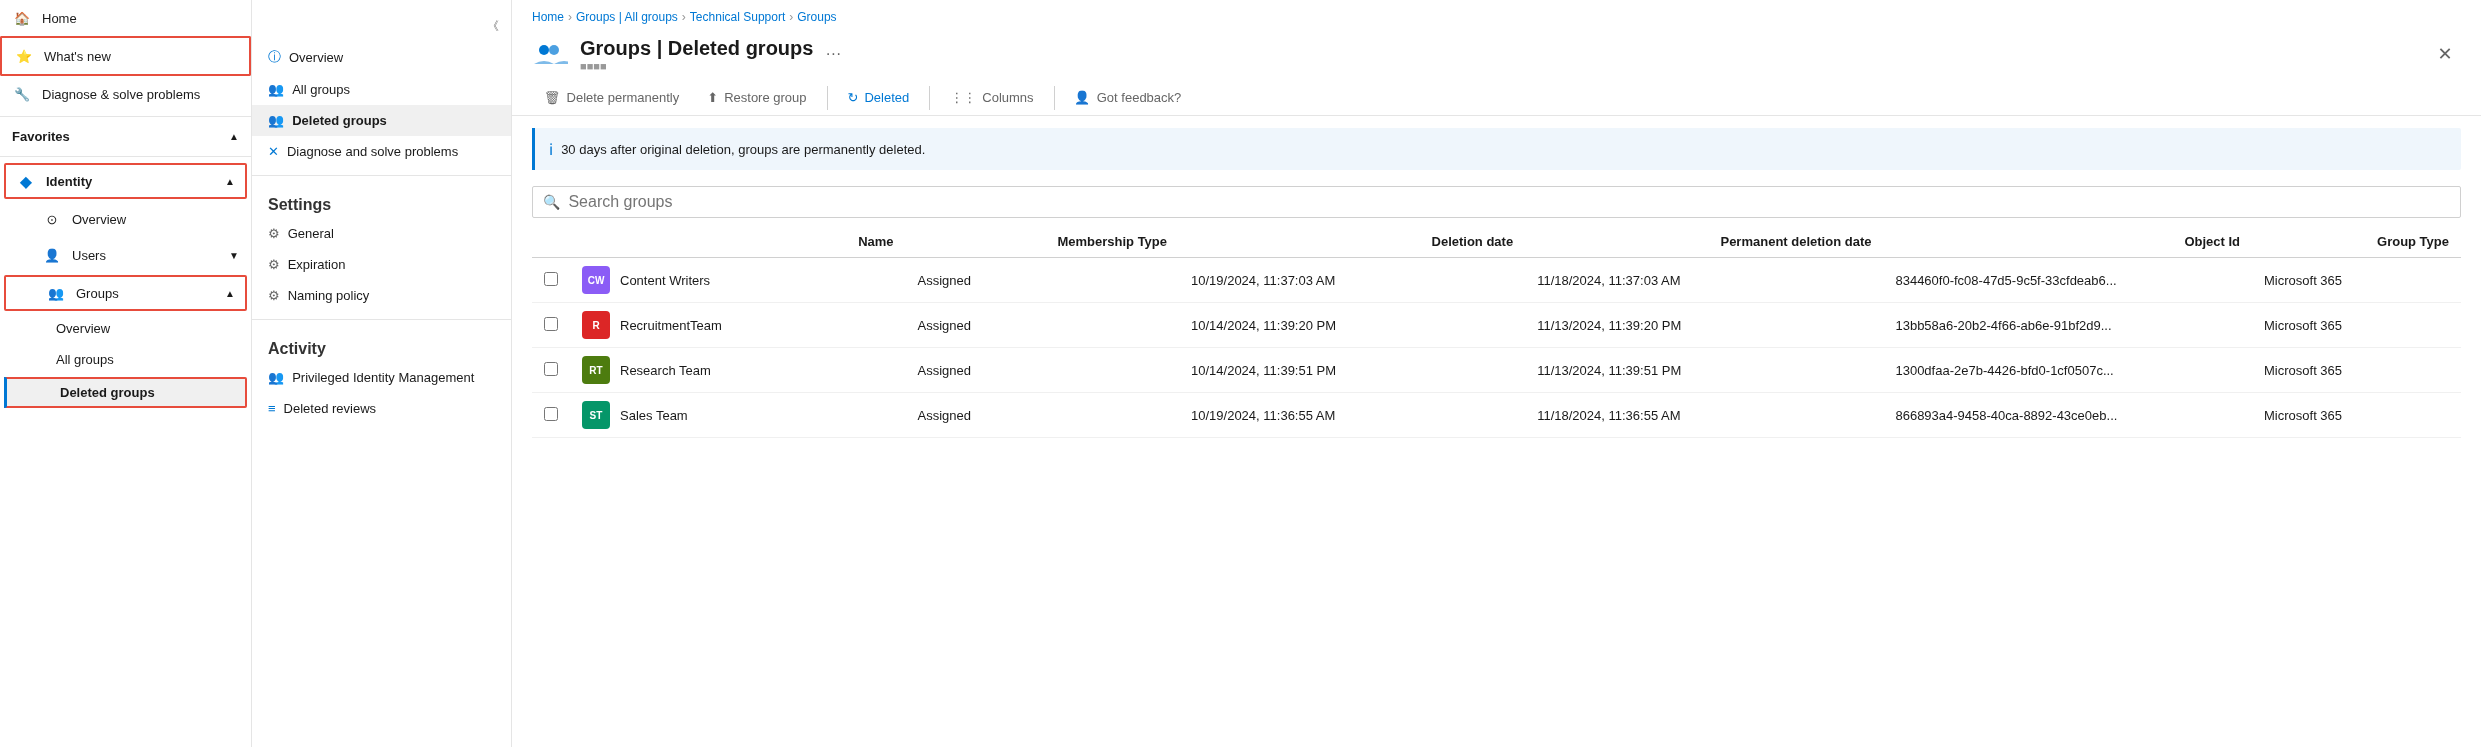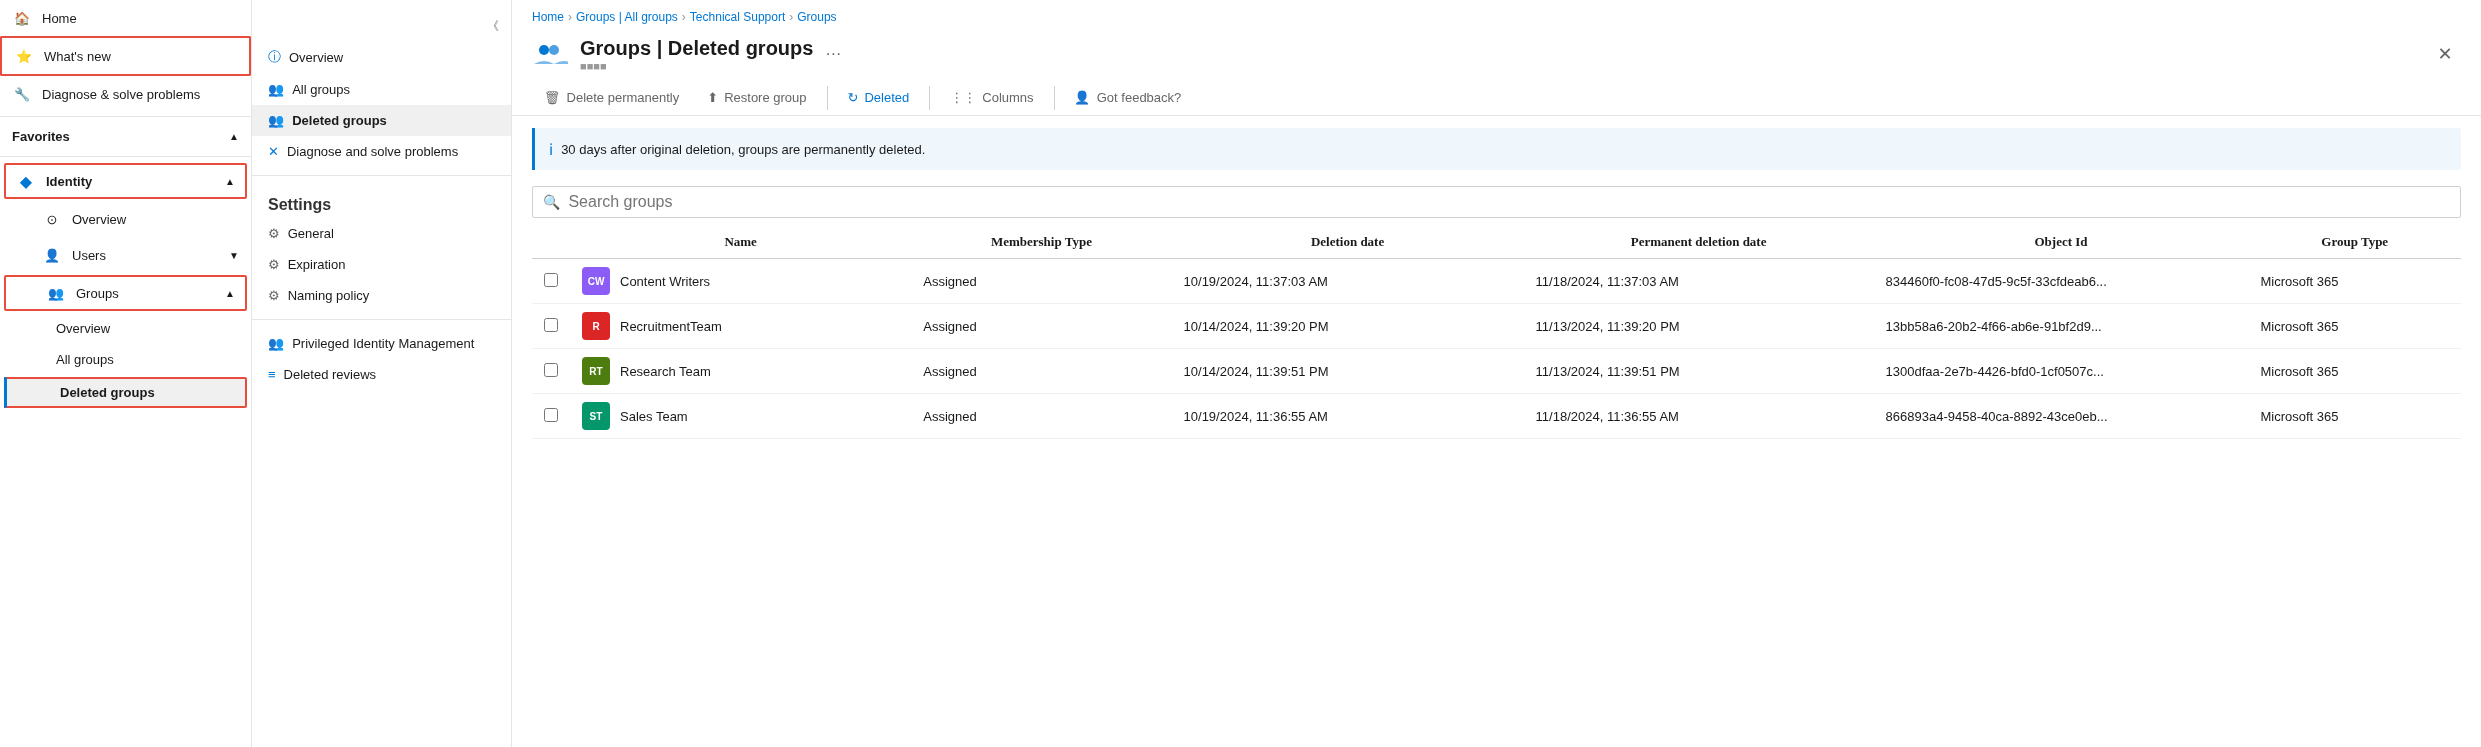--- a/index.html
+++ b/index.html
@@ -148,28 +148,27 @@
       font-size: 16px;
       flex: 1;
       color: #1a1a1a;
     }
     .search-icon { color: #666; font-size: 14px; }
 
     
     .table-wrap { flex: 1; overflow-y: auto; padding: 0 20px; }
     table { width: 100%; border-collapse: collapse; font-size: 13px; }
     thead th {
-      text-align: center;
+      text-align: right;
       padding: 8px 12px;
       font-weight: 600;
       color: #1a1a1a;
       border-bottom: 1px solid #d0d0d0;
       white-space: nowrap;
       font-size: 13px;
-      font-family: Liberation Serif, serif;
     }
     thead th:first-child { width: 32px; }
     tbody tr { cursor: pointer; }
     tbody td { padding: 8px 12px; color: #1a1a1a; border-bottom: 1px solid #f0f0f0; vertical-align: middle; }
     .name-cell { display: flex; align-items: center; gap: 10px; }
     .avatar {
       width: 28px; height: 28px; border-radius: 4px;
       display: flex; align-items: center; justify-content: center;
       font-size: 10px; font-weight: 700; color: #fff; flex-shrink: 0;
     }
@@ -286,20 +285,21 @@
       <span>Expiration</span>
     </div>
 
     <div class="left-panel-item">
       <span style="color:#666;">⚙</span>
       <span>Naming policy</span>
     </div>
 
     <hr class="left-panel-divider">
 
+    <div class="left-panel-section">Activity</div>
 
     <div class="left-panel-item">
       <span style="color:#0078d4;">👥</span>
       <span>Privileged Identity Management</span>
     </div>
 
     <div class="left-panel-item">
       <span style="color:#0078d4;">≡</span>
       <span>Deleted reviews</span>
     </div>

